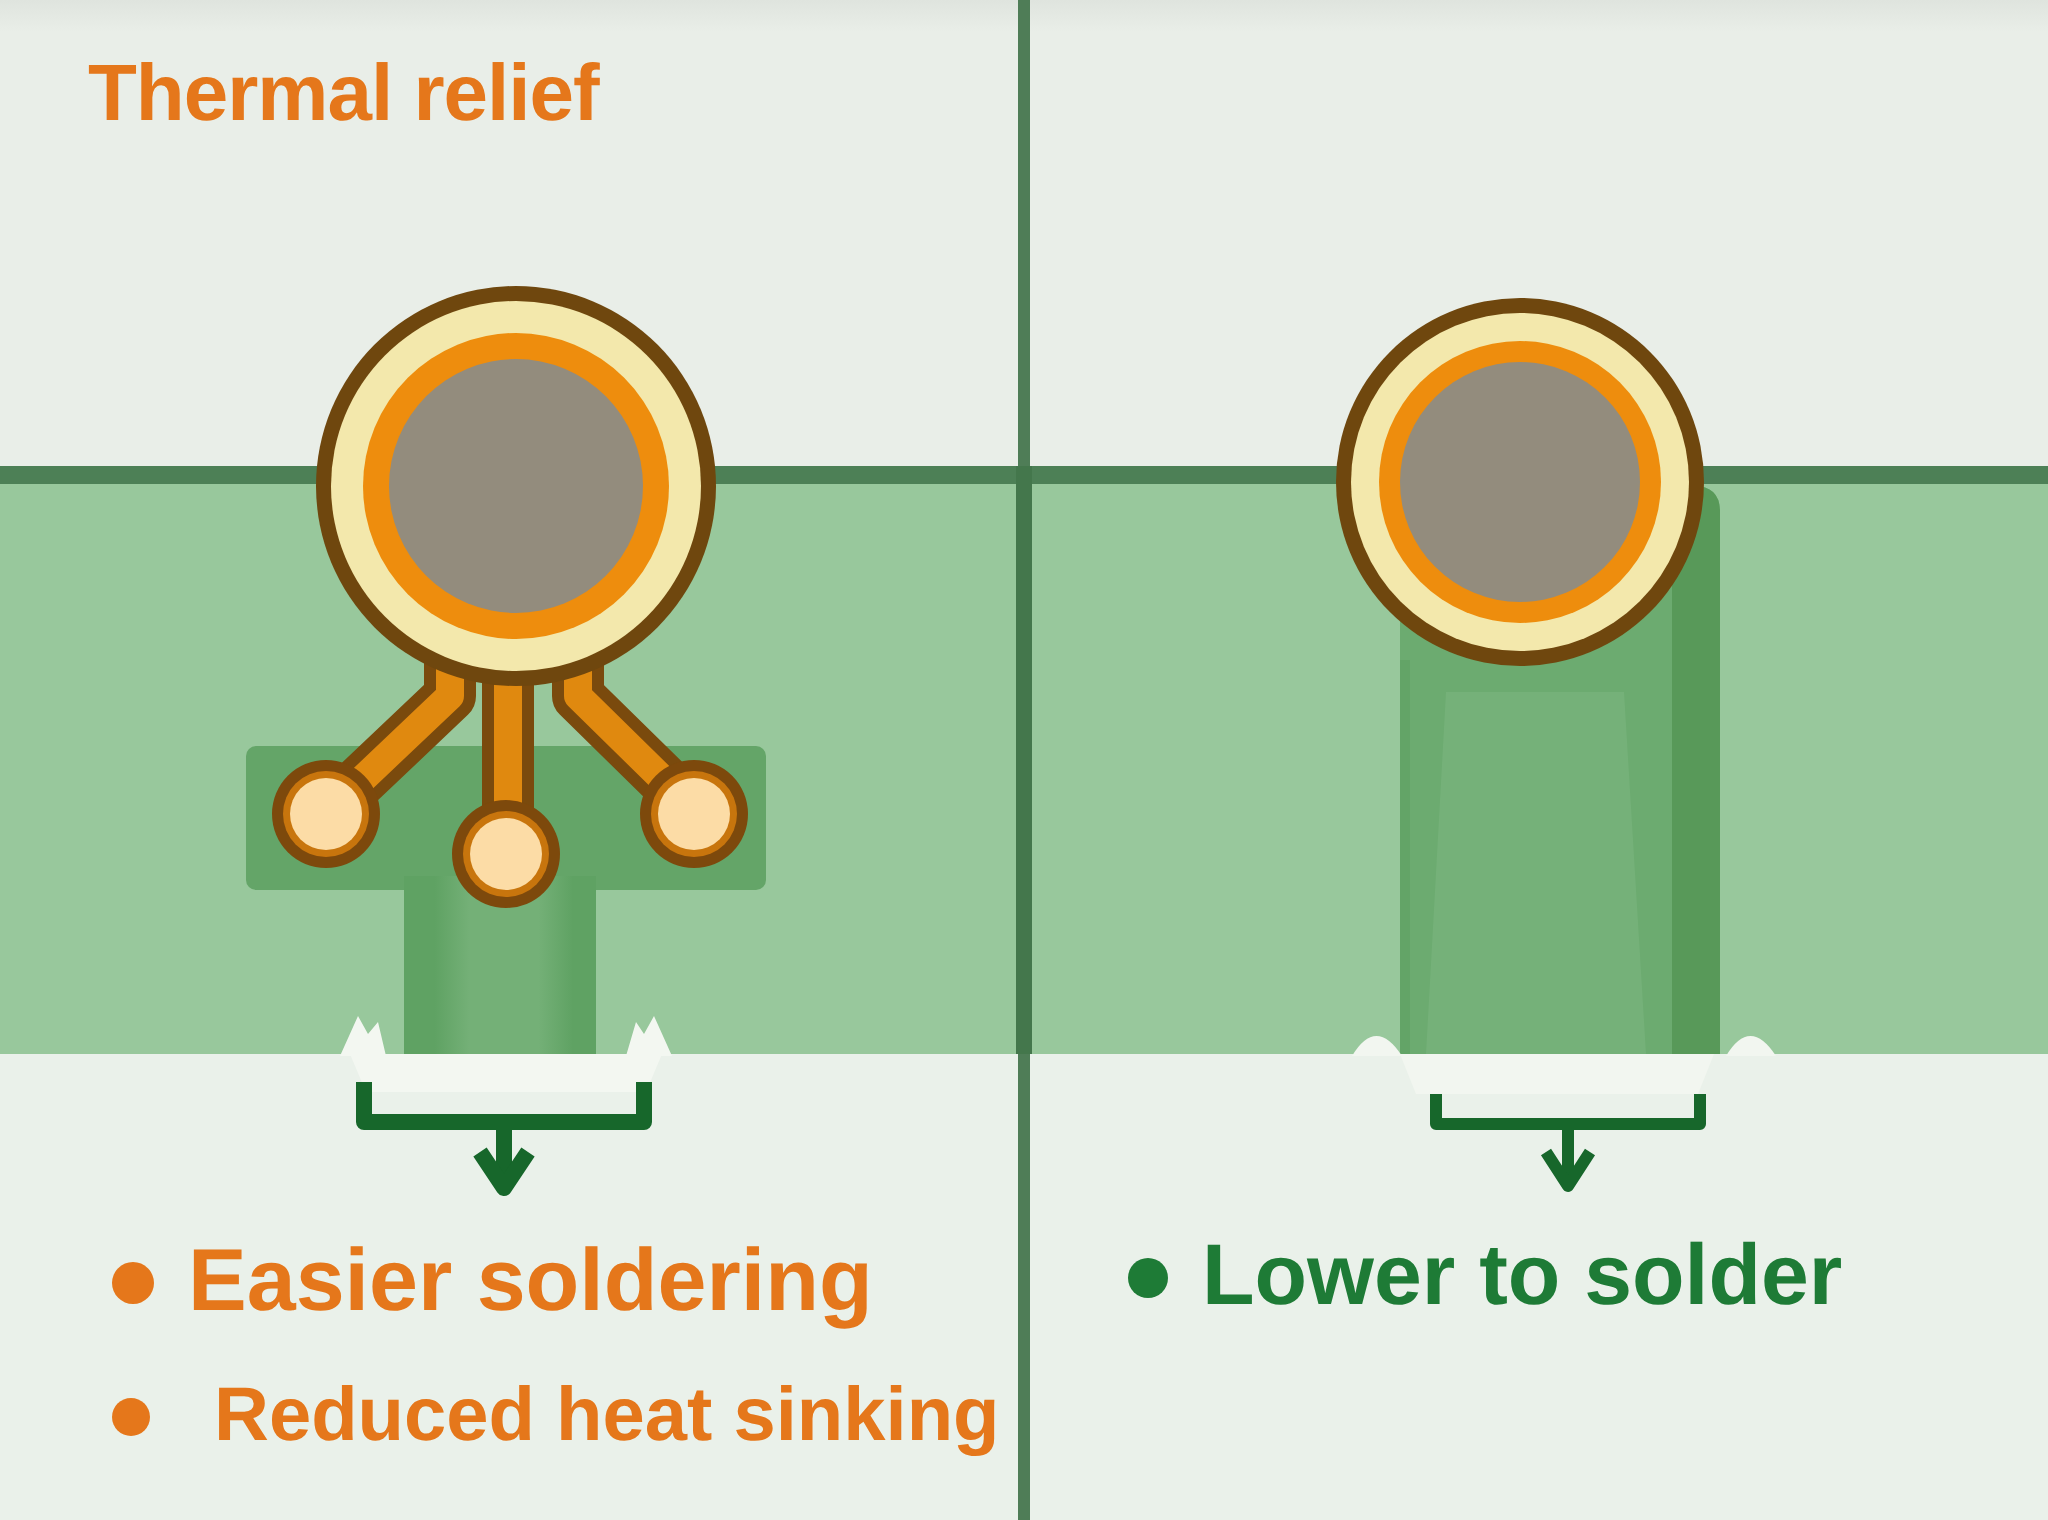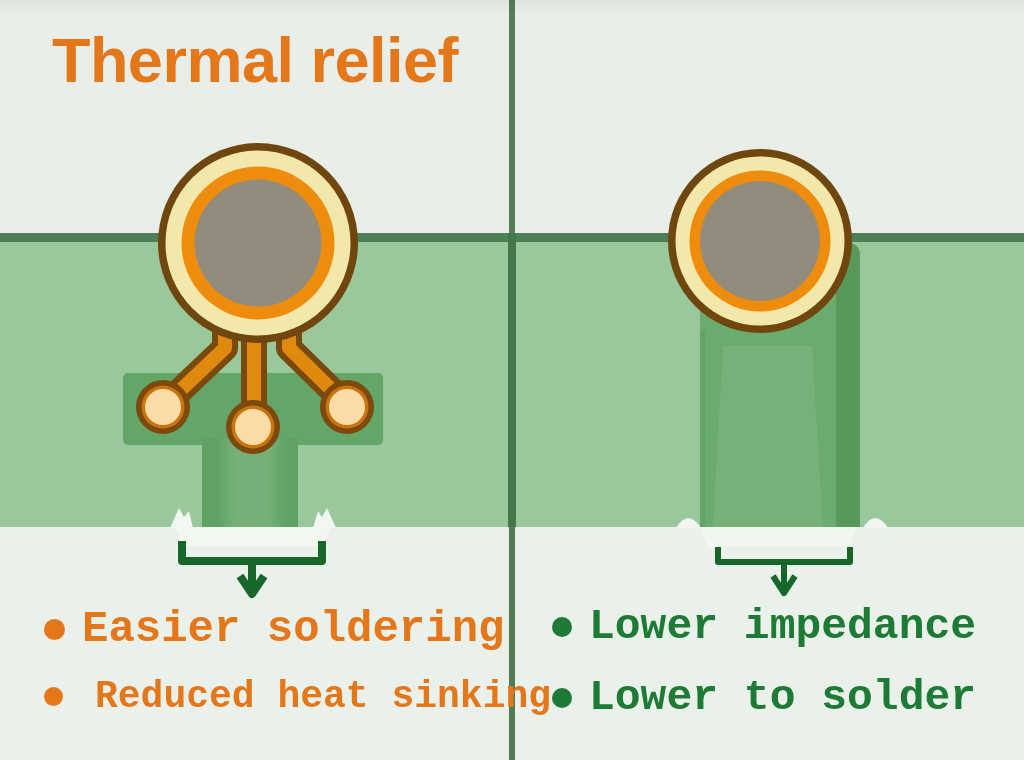--- a/index.html
+++ b/index.html
@@ -27,27 +27,27 @@
   .divider{
     position:absolute;left:509px;top:0;width:6px;height:760px;
     background:var(--divider-green,#4f7d57);
   }
   .divider-band-seg{
     position:absolute;left:508px;top:233px;width:8px;height:294px;
     background:#44774c;
   }
   .gfx{position:absolute;left:0;top:0;width:1024px;height:760px;}
   .title{
-    position:absolute;top:24px;width:510px;text-align:center;
-    font-size:63px;font-weight:700;letter-spacing:-0.5px;line-height:1.15;
+    position:absolute;top:24px;width:510px;text-align:left;
+    font-size:40px;font-weight:700;letter-spacing:-0.5px;line-height:1.15;margin-left:44px;
   }
   .title-left{left:0;color:var(--left-accent,#e5771b);}
   .title-right{left:514px;color:var(--right-accent,#1e7b36);}
   .bullets{
-    position:absolute;list-style:none;margin:0;padding:0;font-family:Liberation Mono, monospace;
+    position:absolute;list-style:none;margin:12px;padding:0;
   }
   .bullets li{display:flex;align-items:center;font-weight:700;}
   .bullets-left{left:44px;top:604px;color:var(--left-accent,#e5771b);}
   .bullets-right{left:552px;top:602px;color:var(--right-accent,#1e7b36);}
   .dot{
     width:21px;height:21px;border-radius:50%;flex:0 0 auto;
     margin-right:17px;background:currentColor;
   }
   .bullets-left .li-a{font-size:44px;margin-bottom:21px;}
   .bullets-left .li-b{font-size:38px;gap:15px;}
@@ -165,23 +165,19 @@
       <span class="dot"></span>
       <span>Easier soldering</span>
     </li>
     <li class="li-b">
       <span class="dot"></span>
       <span>Reduced heat sinking</span>
     </li>
   </ul>
 
   <ul class="bullets bullets-right">
-    <li class="li-a">
-      <span class="dot"></span>
-      <span>Lower impedance</span>
-    </li>
     <li class="li-b">
       <span class="dot"></span>
       <span>Lower to solder</span>
     </li>
   </ul>
 
 </div>
 
 </body></html>

